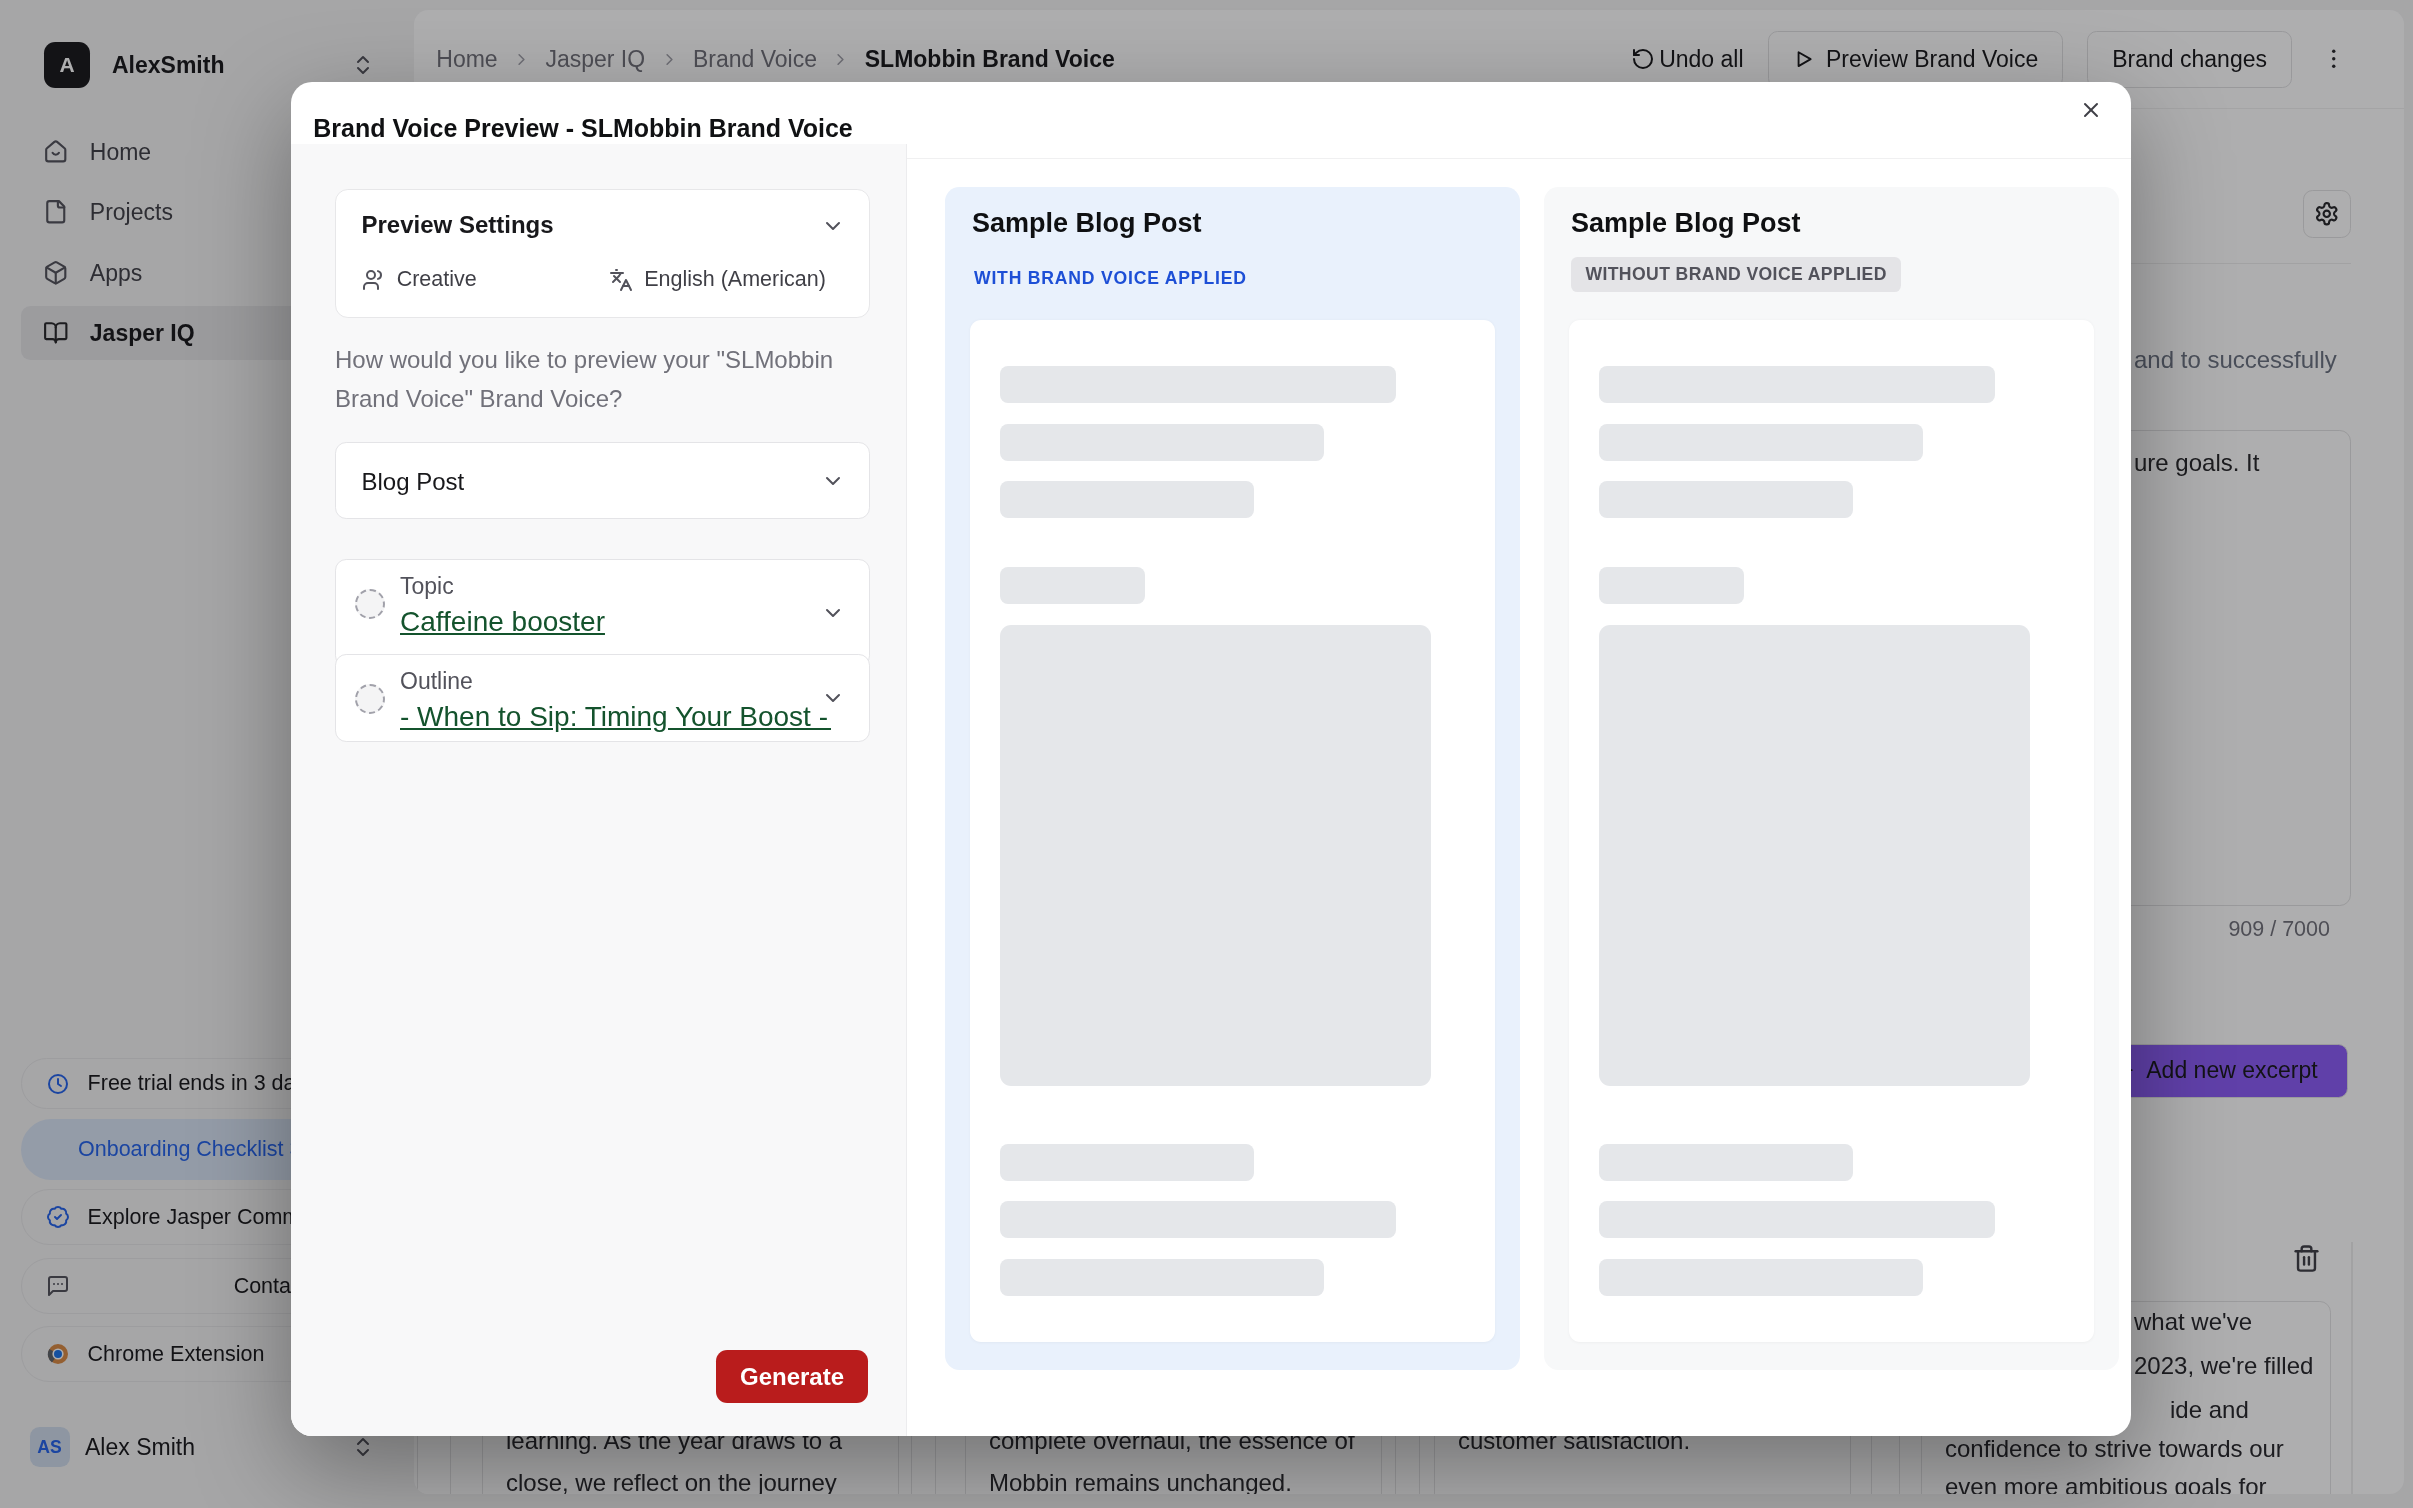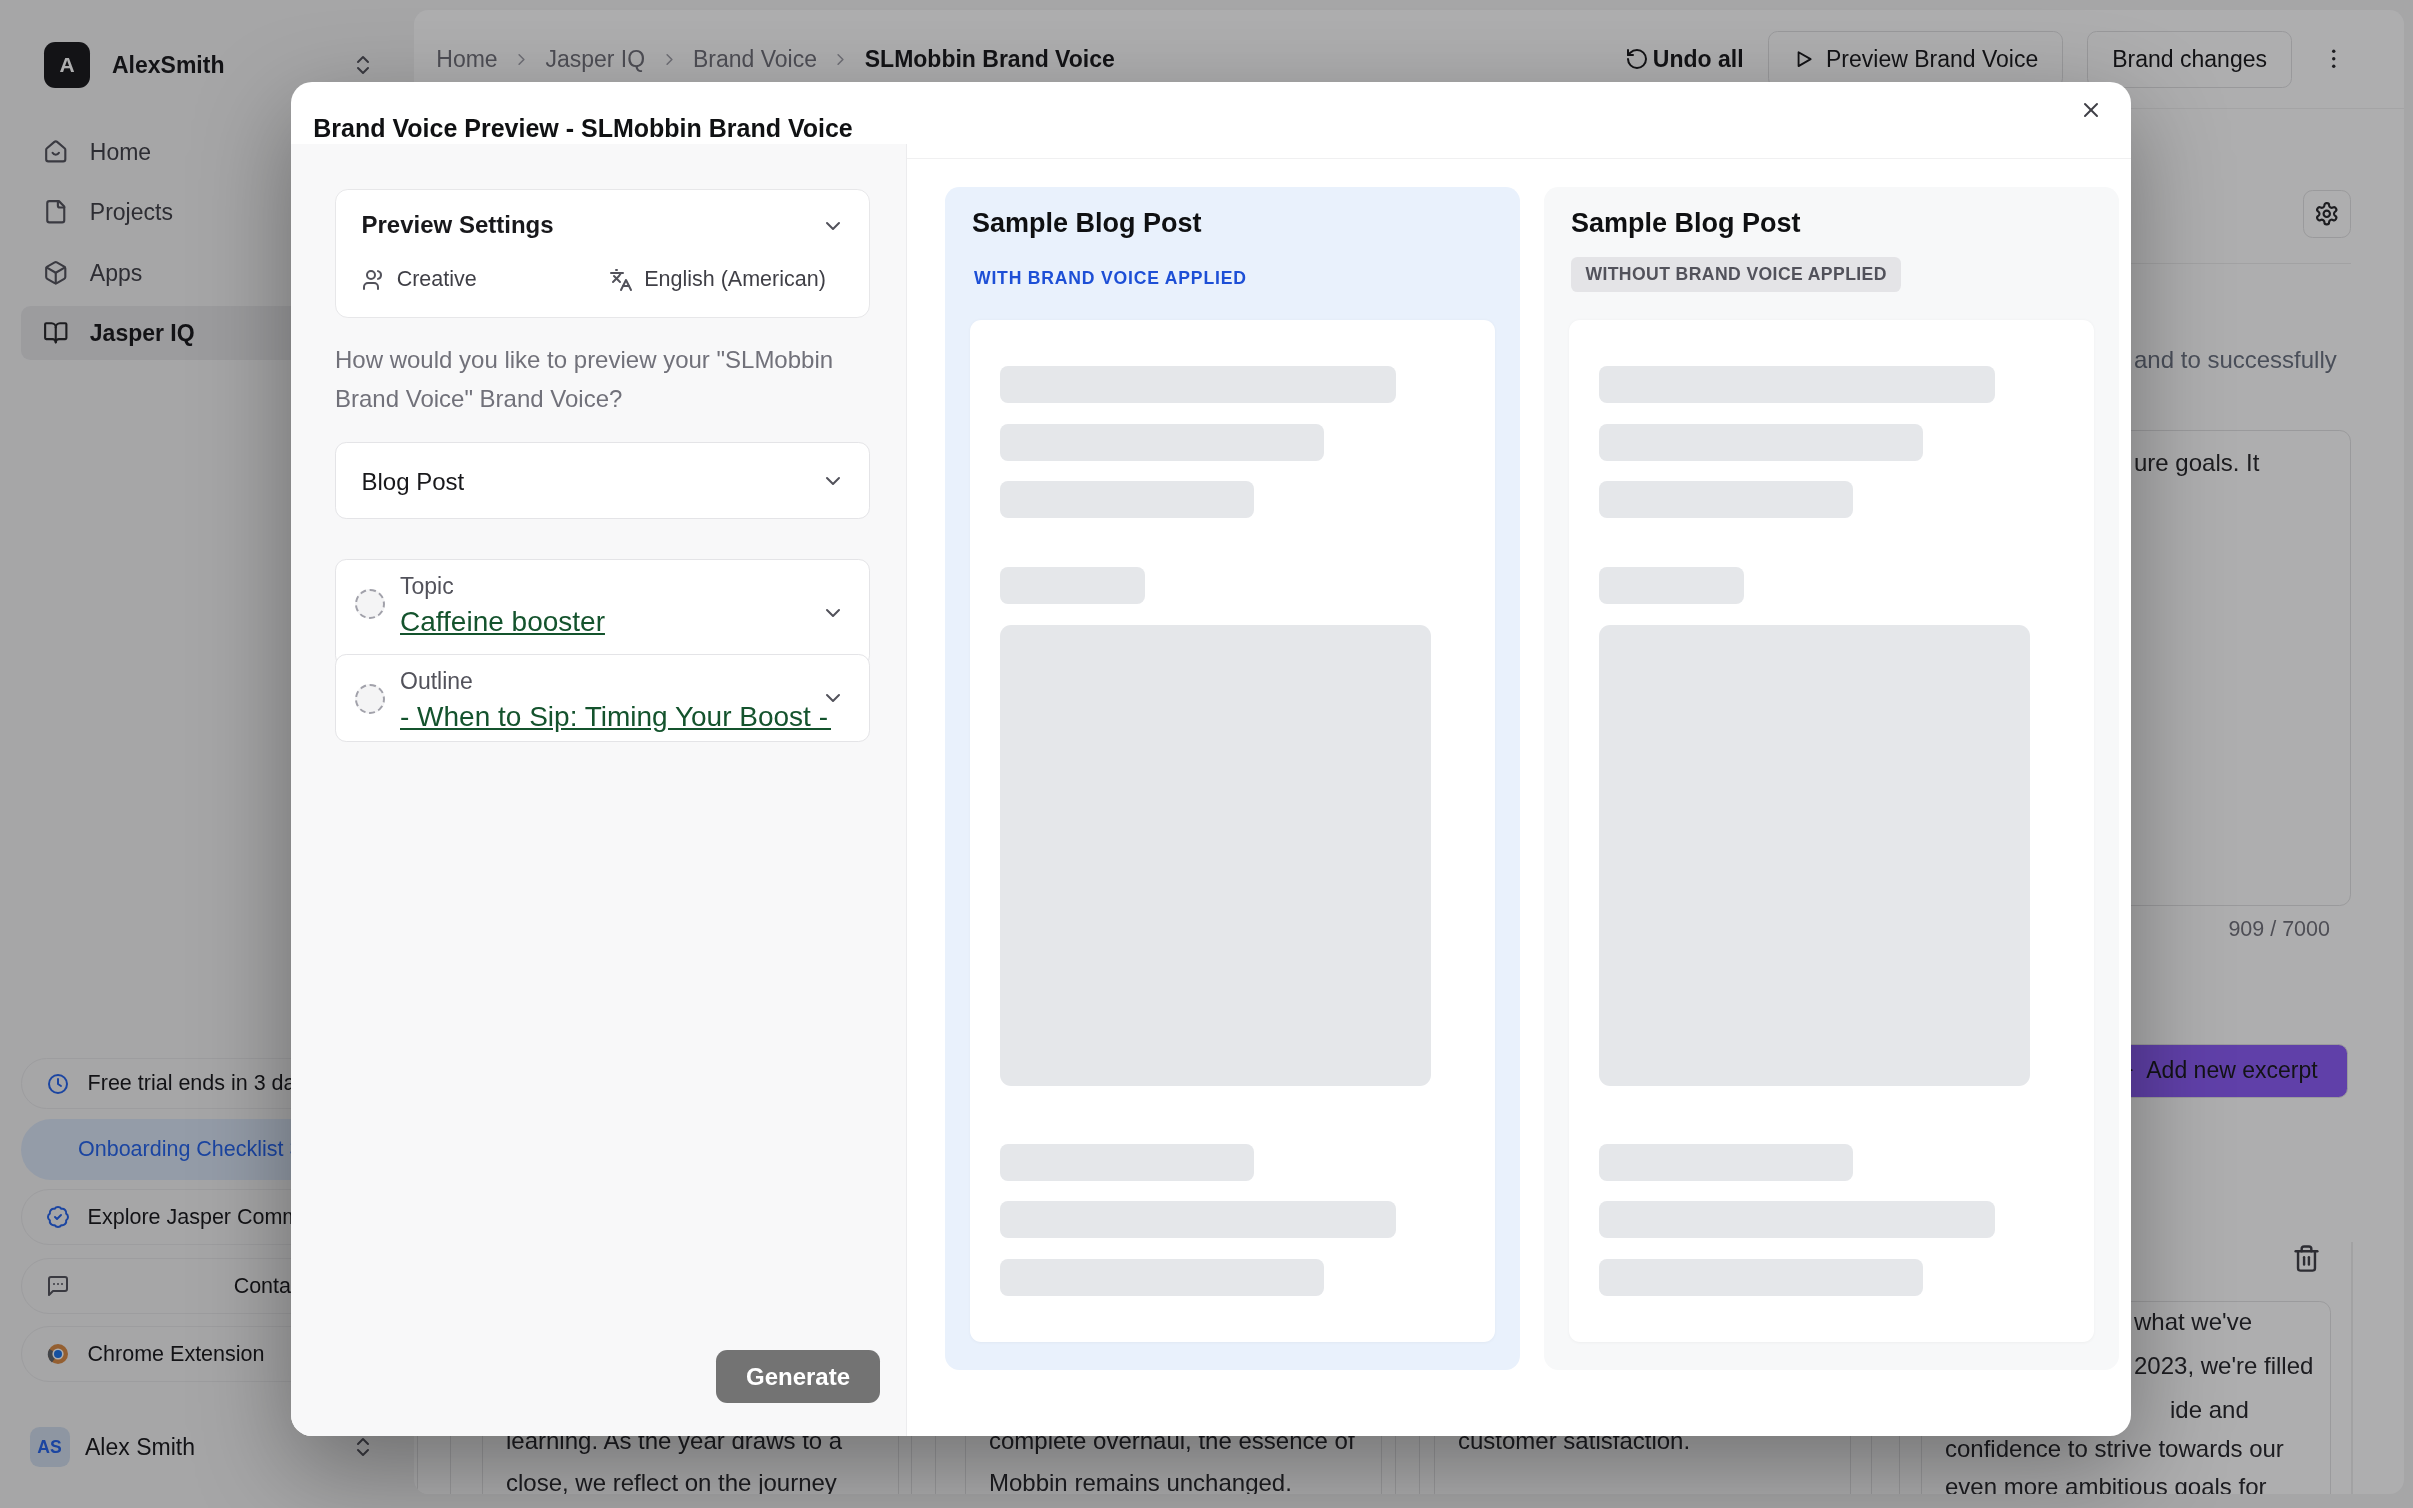--- a/index.html
+++ b/index.html
@@ -32,21 +32,21 @@
 
   
   .content-card { position:absolute; left:414px; top:9.6px; width:1990px; height:1484px;
     background:#fff; border-radius:14.4px; overflow:hidden; }
   .toolbar { position:absolute; left:0; top:0; right:0; height:99px; border-bottom:1.6px solid #f0f0f1; }
   .breadcrumb { position:absolute; left:22.3px; top:0; height:99px; display:flex; align-items:center; gap:14.4px; font-size:23px; color:#71717a; }
   .breadcrumb .crumb { cursor:pointer; }
   .breadcrumb .last { color:#18181b; font-weight:700; }
   .bc-sep { color:#a1a1aa; }
   .toolbar-right { position:absolute; right:53px; top:0; height:99px; display:flex; align-items:center; gap:24px; }
-  .tb-text-btn { display:flex; align-items:center; gap:4px; font-size:23px; font-weight:700; color:#18181b; cursor:pointer; }
+  .tb-text-btn { display:flex; align-items:center; gap:4px; font-size:23px; font-weight:400; color:#18181b; cursor:pointer; }
   .tb-btn { height:57px; border:1.6px solid #e0e0e2; border-radius:9.6px; background:#fff;
     display:flex; align-items:center; gap:11.2px; padding:0 24px; font-size:23px; font-weight:500; color:#18181b; cursor:pointer; }
   .kebab-btn { width:35px; height:35px; display:flex; align-items:center; justify-content:center; color:#27272a; cursor:pointer; }
 
   .section-divider { position:absolute; left:17px; top:253px; width:1920px; height:1.6px; background:#ededee; }
   .gear-btn { position:absolute; left:1889px; top:180px; width:48px; height:48px; border:1.6px solid #e2e2e3;
     border-radius:9.6px; background:#fff; display:flex; align-items:center; justify-content:center; color:#27272a; cursor:pointer; }
   .bg-frag1 { position:absolute; left:1720px; top:336px; font-size:24px; color:#6b7280; }
   .bg-bigbox { position:absolute; left:17px; top:420px; width:1920px; height:476px; border:1.6px solid #e2e2e3; border-radius:11.2px; background:#fff; }
   .bg-frag2 { position:absolute; left:1720px; top:439px; font-size:24px; color:#27272a; }
@@ -86,22 +86,22 @@
   .fmt-select { top:298px; height:77px; }
   .fmt-label { position:absolute; left:25.5px; top:0; height:77px; line-height:77px; font-size:24px; color:#18181b; }
   .fld-topic { top:415px; height:108px; }
   .fld-outline { top:510px; height:88px; }
   .fld-icon { position:absolute; left:19px; top:29px; width:30px; height:30px; border-radius:50%;
     border:2.4px dashed #a1a1aa; background:#f4f4f5; }
   .fld-label { position:absolute; left:64px; top:12.8px; font-size:23px; font-weight:500; color:#52525b; }
   .fld-value { position:absolute; left:64px; top:46px; font-size:28px; color:#14532d; white-space:nowrap; max-width:431px; overflow:hidden;text-decoration:underline; }
   .box-caret { position:absolute; right:24px; top:50%; margin-top:-12px; color:#52525b; }
 
-  .generate-btn { position:absolute; left:425px; top:1206px; width:164px; height:53px; border-radius:11.2px;
-    background:#737373; color:#fff; font-size:24px; font-weight:600; display:flex; align-items:center; justify-content:center;
+  .generate-btn { position:absolute; left:425px; top:1206px; width:152px; height:53px; border-radius:11.2px;
+    background:#b91c1c; color:#fff; font-size:24px; font-weight:600; display:flex; align-items:center; justify-content:center;
     border:none; cursor:pointer; font-family:"Liberation Sans", sans-serif; }
 
   .preview-card { position:absolute; top:105px; width:575px; height:1183px; border-radius:14.4px; }
   .pc-with { left:654px; background:#e9f1fc; }
   .pc-without { left:1253px; background:#f7f8f9; }
   .pc-title { position:absolute; left:27px; top:21px; font-size:27px; font-weight:700; color:#0f1012; }
   .pc-tag-with { position:absolute; left:29px; top:81px; font-size:17.6px; font-weight:700; letter-spacing:0.8px; color:#1d4fd6; }
   .pc-tag-without { position:absolute; left:27px; top:70px; font-size:17.6px; font-weight:700; letter-spacing:0.4px;
     color:#52525b; background:#e4e4e7; border-radius:6.4px; padding:7.2px 14.4px; }
   .pc-inner { position:absolute; left:25px; top:133px; width:525px; height:1022px; background:#fff;

